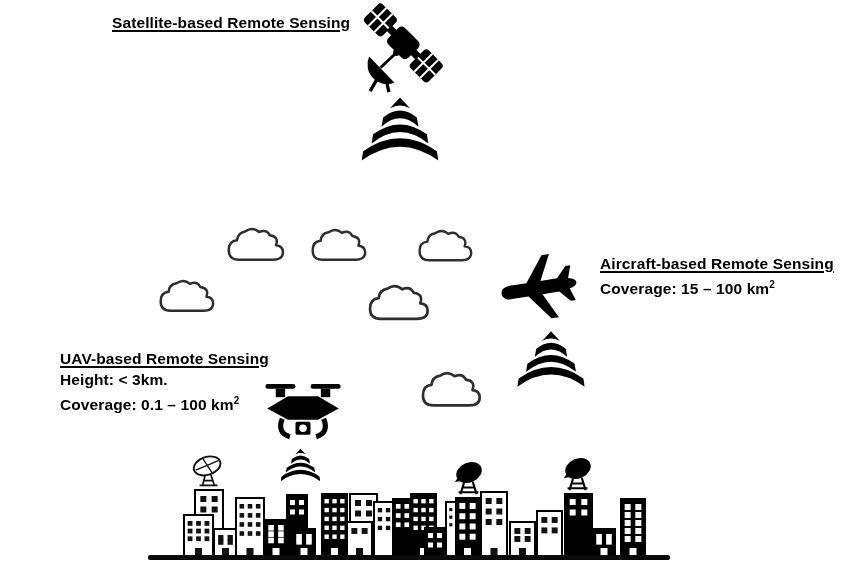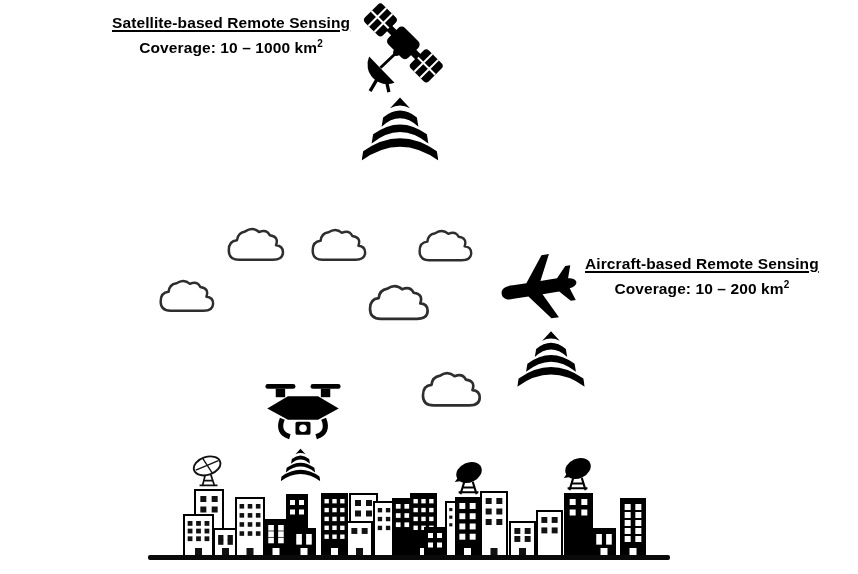--- a/index.html
+++ b/index.html
@@ -1,28 +1,27 @@
 <!DOCTYPE html>
 <html><head>
 <meta charset="utf-8">
 <style>
   html,body{margin:0;padding:0;background:#fff;}
   .stage{
     position:relative;width:858px;height:574px;background:#fff;overflow:hidden;
     font-family:"Liberation Sans",sans-serif;
-    text-align:center;
   }
   .label{
     position:absolute;color:#000;font-weight:700;font-size:15.5px;line-height:21px;
     white-space:nowrap;letter-spacing:0.1px;
   }
   .label .head{text-decoration:underline;text-underline-offset:2px;text-decoration-thickness:1.5px;}
   .label sup{font-size:10px;font-weight:700;}
   .sat-label{left:112px;top:12px;}
-  .air-label{left:585px;top:253px;}
+  .air-label{left:600px;top:253px;}
   .uav-label{left:60px;top:348px;}
   .icon{position:absolute;}
   .sat-icon{left:356px;top:0px;width:94px;height:94px;}
   .sat-signal{left:354px;top:96px;width:92px;height:66px;}
   .plane-icon{left:490px;top:246px;width:98px;height:84px;transform:rotate(-9deg);}
   .plane-signal{left:510px;top:330px;width:82px;height:58px;}
   .drone-icon{left:256px;top:384px;width:94px;height:64px;}
   .drone-signal{left:277px;top:448px;width:47px;height:34px;}
   .scene{position:absolute;left:0;top:0;width:858px;height:574px;}
   .defs-holder{position:absolute;width:0;height:0;overflow:hidden;}
@@ -295,22 +294,26 @@
 
   <svg class="icon drone-icon" viewBox="0 0 100 68">
       <use href="#sym-drone"></use>
     </svg>
   <svg class="icon drone-signal" viewBox="0 0 100 86">
       <use href="#sym-signal"></use>
     </svg>
 
   <div class="label sat-label">
     <div class="head">Satellite-based Remote Sensing</div>
-    <div><span>Coverage: 10 – 1000 km</span><sup>2</sup></div>
   </div>
 
   <div class="label air-label">
     <div class="head">Aircraft-based Remote Sensing</div>
-    <div><span>Coverage: 10 – 200 km</span><sup>2</sup></div>
+    <div><span>Coverage: 15 – 100 km</span><sup>2</sup></div>
   </div>
 
+  <div class="label uav-label">
+    <div class="head">UAV-based Remote Sensing</div>
+    <div>Height: &lt; 3km.</div>
+    <div><span>Coverage: 0.1 – 100 km</span><sup>2</sup></div>
+  </div>
 
 </div>
 
 </body></html>

